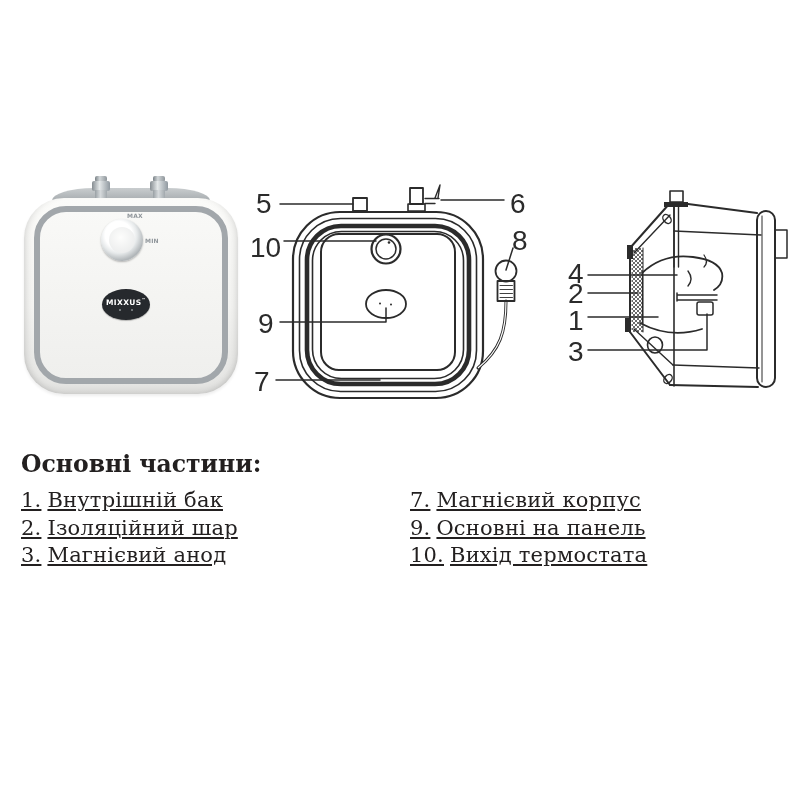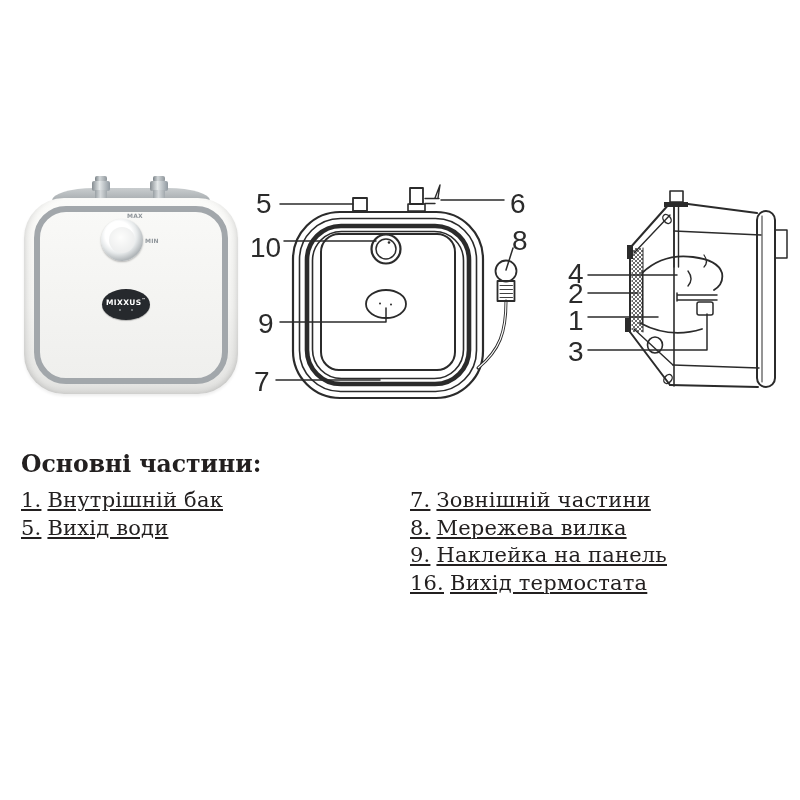--- a/index.html
+++ b/index.html
@@ -194,23 +194,23 @@
     <text class="num" x="10" y="100">4</text>
     <text class="num" x="10" y="120">2</text>
     <text class="num" x="10" y="147">1</text>
     <text class="num" x="10" y="178">3</text>
   </svg>
 
   <div class="heading">Основні частини:</div>
 
   <div class="col col-left">
     <div class="part-row"><span class="pnum">1.</span><span>Внутрішній бак</span></div>
-    <div class="part-row"><span class="pnum">5.</span><span>Вихід води</span></div>
+    <div class="part-row"><span class="pnum">2.</span><span>Ізоляційний шар</span></div>
+    <div class="part-row"><span class="pnum">3.</span><span>Магнієвий анод</span></div>
   </div>
 
   <div class="col col-right">
-    <div class="part-row"><span class="pnum">7.</span><span>Зовнішній частини</span></div>
-    <div class="part-row"><span class="pnum">8.</span><span>Мережева вилка</span></div>
-    <div class="part-row"><span class="pnum">9.</span><span>Наклейка на панель</span></div>
-    <div class="part-row"><span class="pnum">16.</span><span>Вихід термостата</span></div>
+    <div class="part-row"><span class="pnum">7.</span><span>Магнієвий корпус</span></div>
+    <div class="part-row"><span class="pnum">9.</span><span>Основні на панель</span></div>
+    <div class="part-row"><span class="pnum">10.</span><span>Вихід термостата</span></div>
   </div>
 
 </div>
 
 </body></html>

